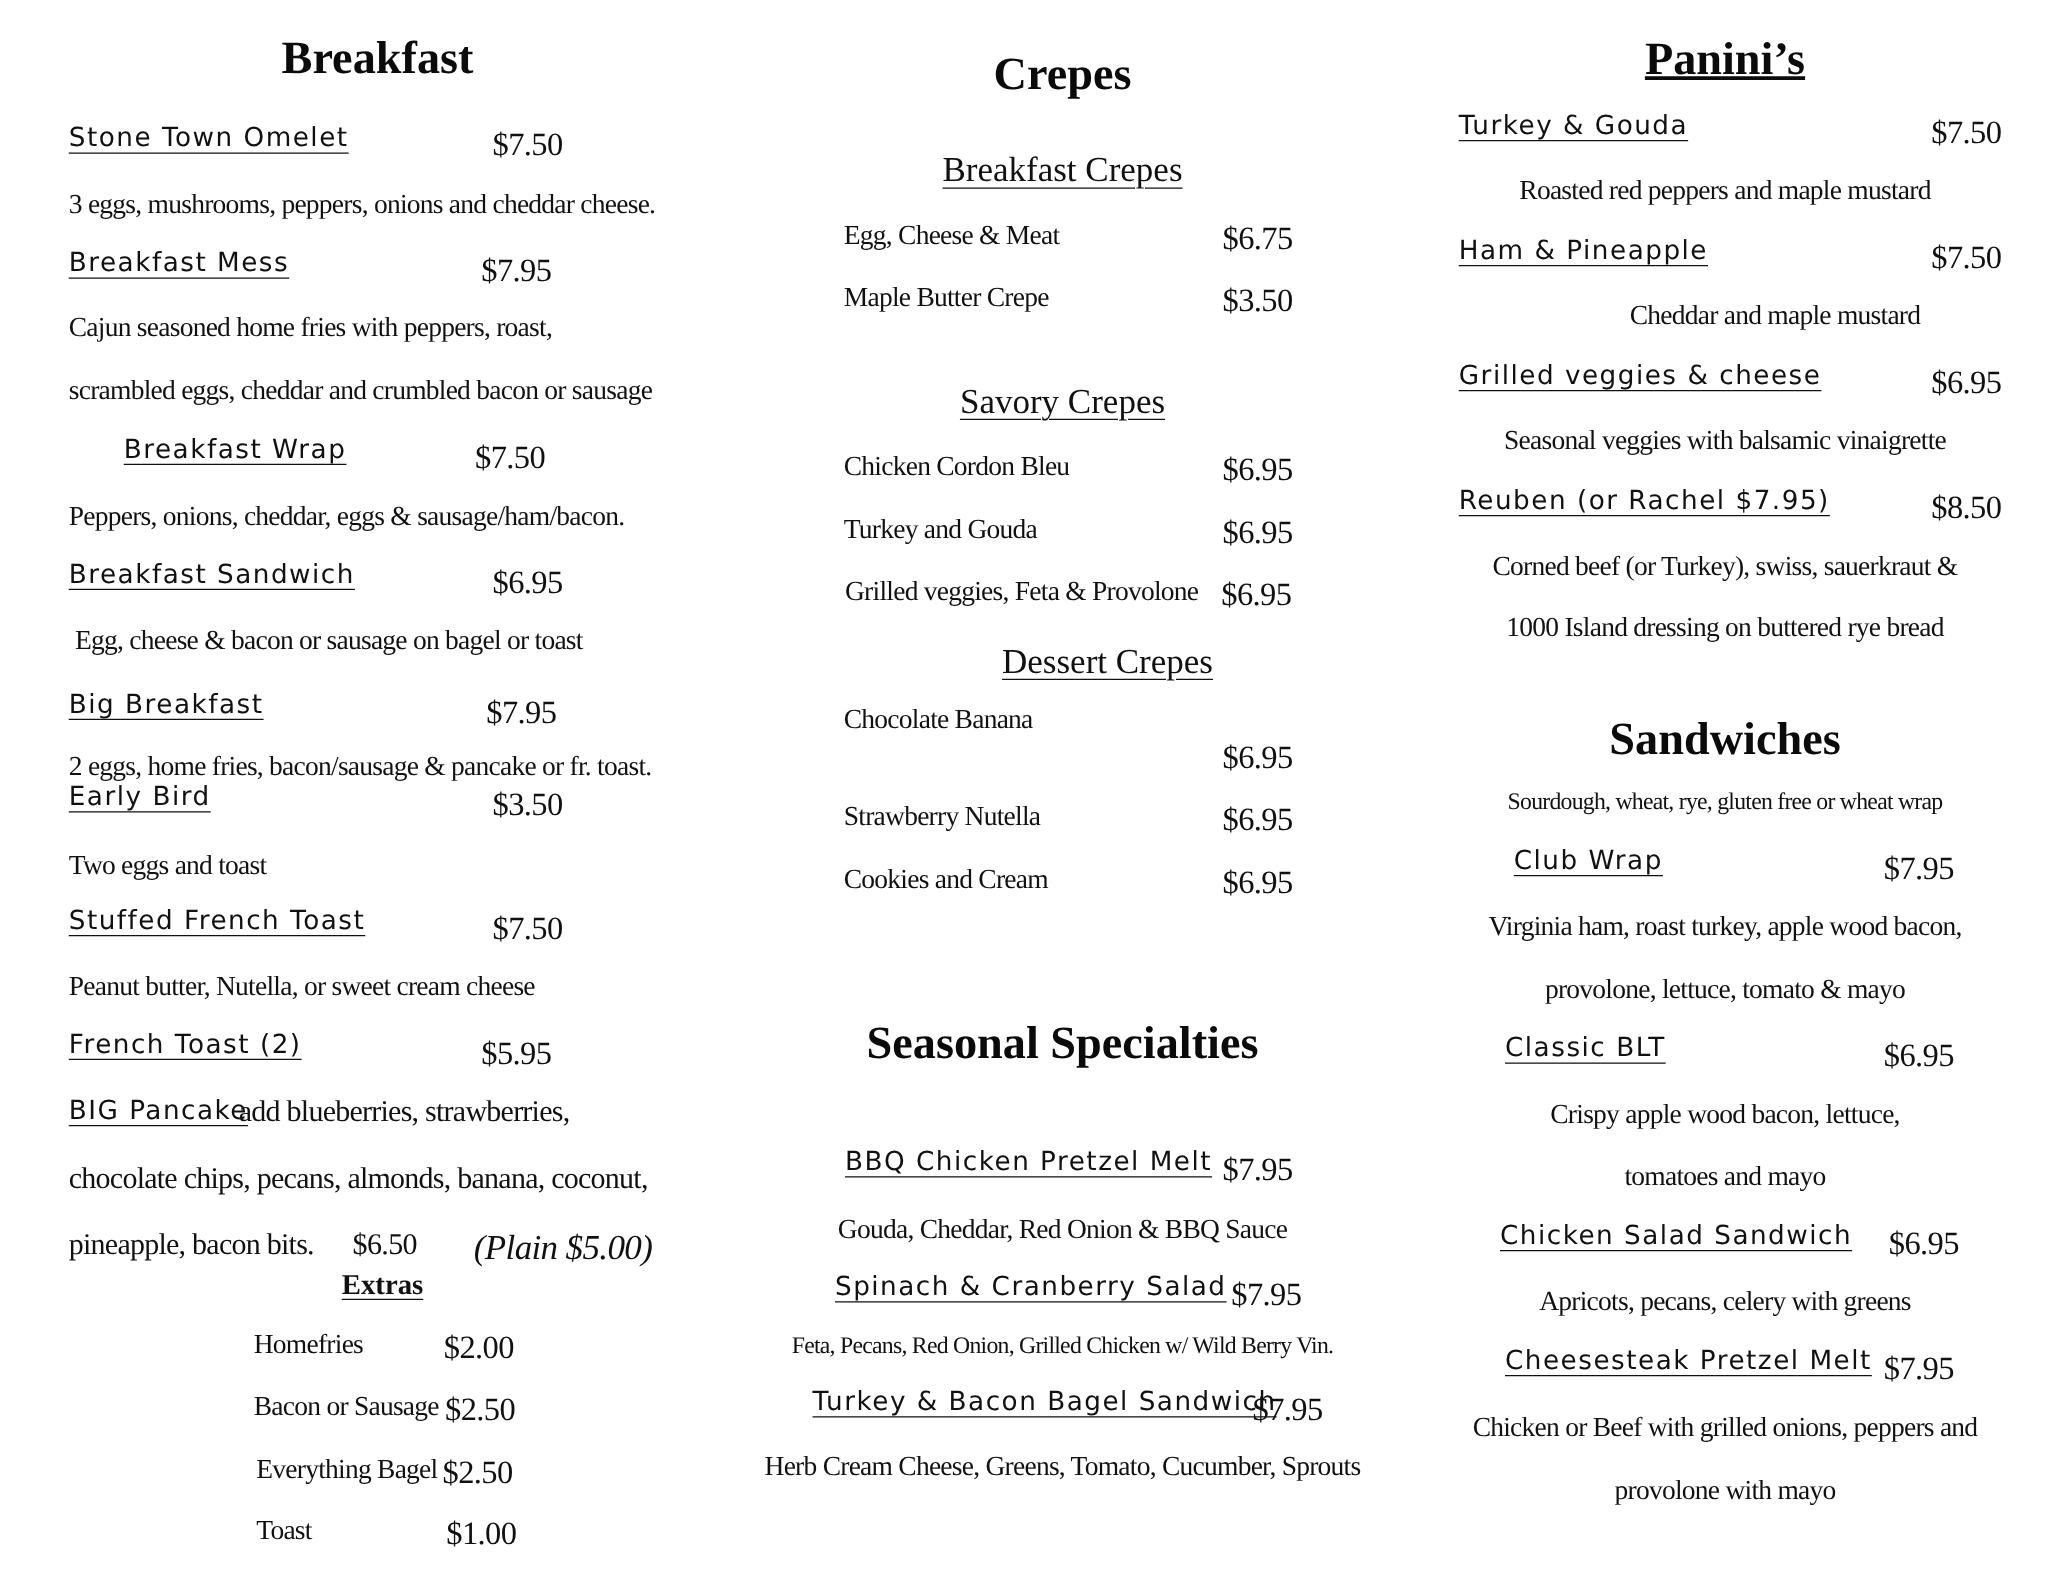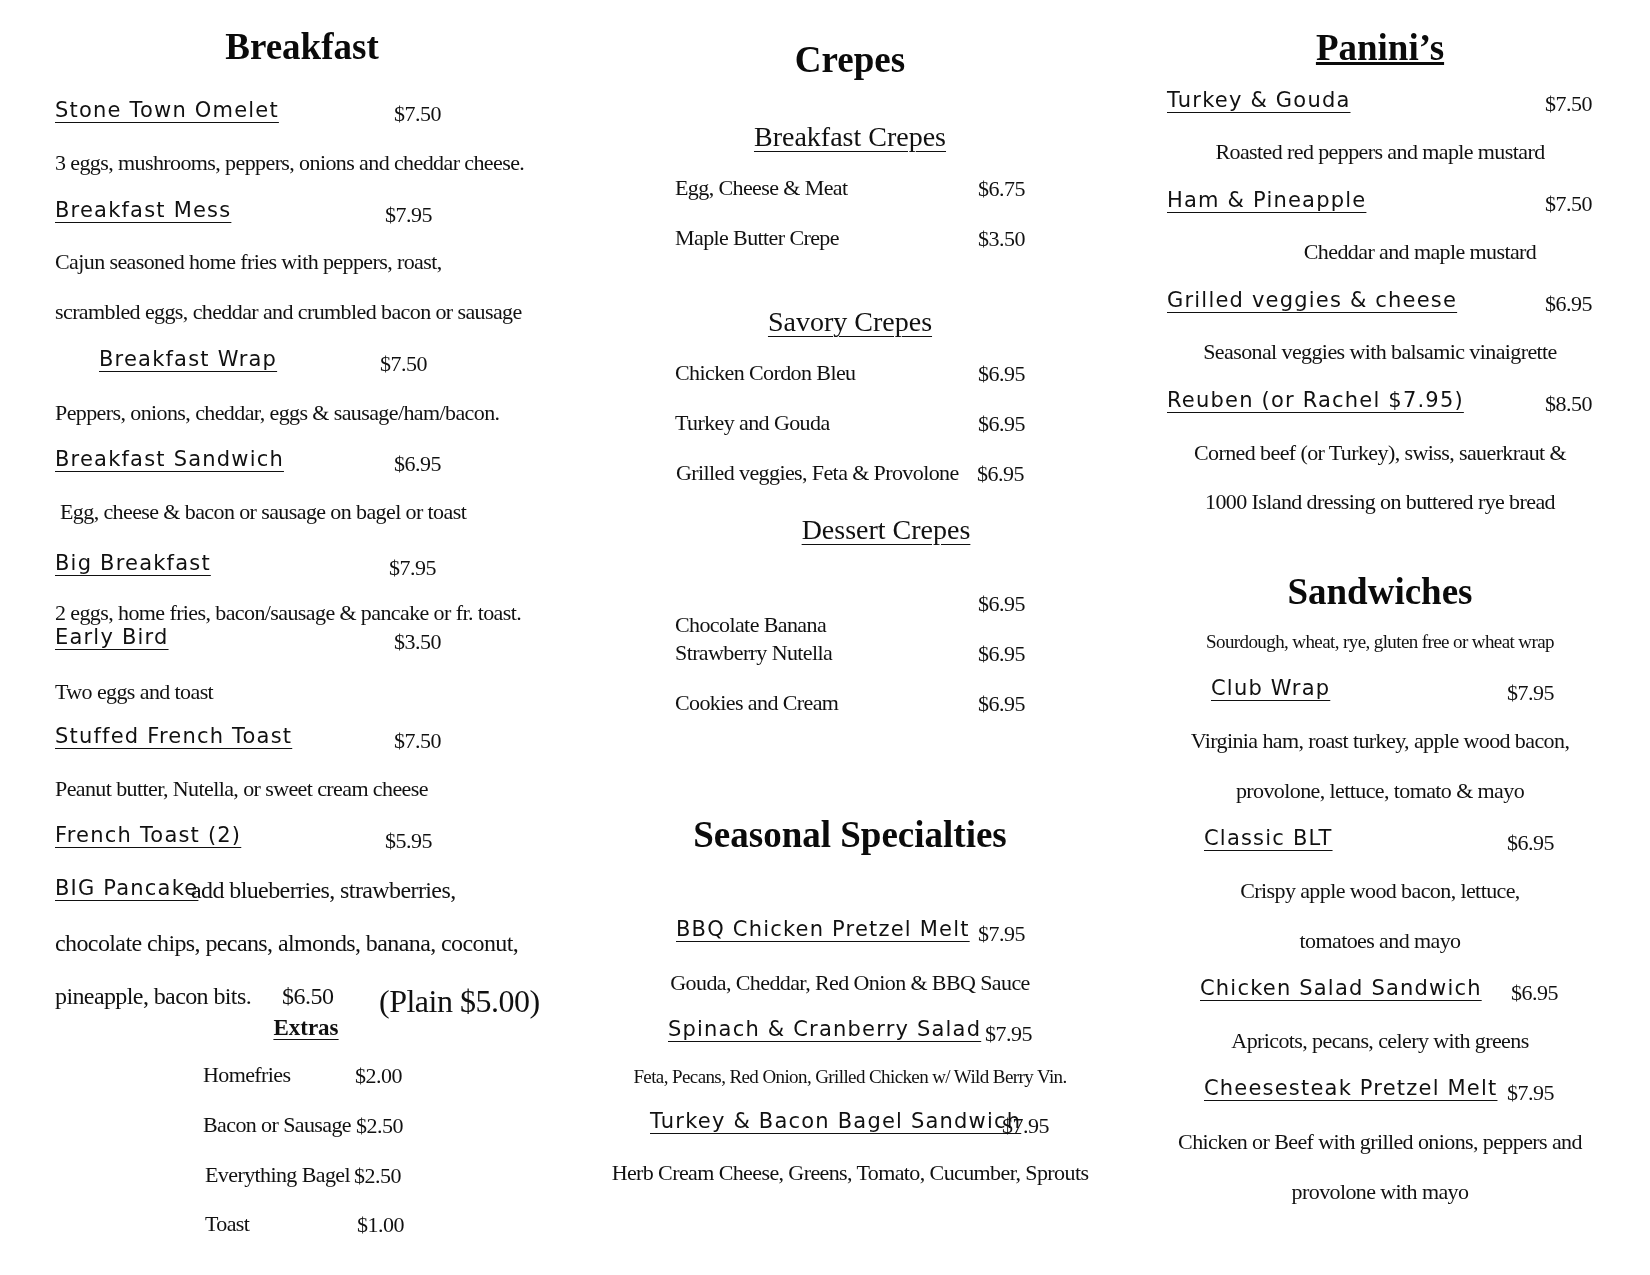--- a/index.html
+++ b/index.html
@@ -3,21 +3,21 @@
 <meta charset="utf-8">
 <style>
   html, body { margin:0; padding:0; background:#ffffff; }
   body { width:1650px; height:1275px; position:relative; overflow:hidden; color:#111; }
   .abs { position:absolute; white-space:nowrap; }
   .h1 { font-family:"Liberation Serif", serif; font-weight:bold; font-size:37px; color:#0b0b0b; transform:translateX(-50%); }
   .h2 { font-family:"Liberation Serif", serif; font-size:28px; text-decoration:underline; text-underline-offset:5px; text-decoration-thickness:1px; transform:translateX(-50%); }
   .h2b { font-family:"Liberation Serif", serif; font-weight:bold; font-size:23px; text-decoration:underline; text-underline-offset:4px; text-decoration-thickness:1px; transform:translateX(-50%); }
   .name { font-family:"DejaVu Sans", sans-serif; font-size:21px; letter-spacing:1.2px; text-decoration:underline; text-underline-offset:5px; text-decoration-thickness:1px; }
   .txt { font-family:"Liberation Serif", serif; font-size:22px; letter-spacing:-0.6px; font-stretch:condensed; }
-  .price { font-family:"Liberation Serif", serif; font-size:22px; letter-spacing:-0.5px; }
+  .price { font-family:"Liberation Serif", serif; font-size:26px; letter-spacing:-0.5px; }
   .small { font-size:19px; }
   .center { transform:translateX(-50%); }
 </style>
 </head>
 <body>
 
 <div>
   <div class="abs h1" style="left:302px; top:25px;">Breakfast</div>
 
   <div class="abs name" style="left:55px; top:98px;">Stone Town Omelet</div>
@@ -50,21 +50,21 @@
   <div class="abs txt" style="left:55px; top:776px;">Peanut butter, Nutella, or sweet cream cheese</div>
 
   <div class="abs name" style="left:55px; top:823px;">French Toast (2)</div>
   <div class="abs price" style="left:385px; top:828px;">$5.95</div>
 
   <div class="abs name" style="left:55px; top:876px;">BIG Pancake</div>
   <div class="abs txt" style="left:191px; top:877px; font-size:24px;">add blueberries, strawberries,</div>
   <div class="abs txt" style="left:55px; top:930px; font-size:24px;">chocolate chips, pecans, almonds, banana, coconut,</div>
   <div class="abs txt" style="left:55px; top:983px; font-size:24px;">pineapple, bacon bits.</div>
   <div class="abs price" style="left:282px; top:983px; font-size:24px;">$6.50</div>
-  <div class="abs price" style="left:379px; top:983px; font-size:32px;">(Plain $5.00)</div>
+  <div class="abs price" style="left:379px; top:983px; font-size:28px;font-style:italic;">(Plain $5.00)</div>
 
   <div class="abs h2b" style="left:306px; top:1015px;">Extras</div>
 
   <div class="abs txt" style="left:203px; top:1062px;">Homefries</div>
   <div class="abs price" style="left:355px; top:1063px;">$2.00</div>
   <div class="abs txt" style="left:203px; top:1112px;">Bacon or Sausage</div>
   <div class="abs price" style="left:356px; top:1113px;">$2.50</div>
   <div class="abs txt" style="left:205px; top:1162px;">Everything Bagel</div>
   <div class="abs price" style="left:354px; top:1163px;">$2.50</div>
   <div class="abs txt" style="left:205px; top:1211px;">Toast</div>
@@ -82,21 +82,21 @@
 
   <div class="abs h2" style="left:850px; top:306px;">Savory Crepes</div>
   <div class="abs txt" style="left:675px; top:360px;">Chicken Cordon Bleu</div>
   <div class="abs price" style="left:978px; top:361px;">$6.95</div>
   <div class="abs txt" style="left:675px; top:410px;">Turkey and Gouda</div>
   <div class="abs price" style="left:978px; top:411px;">$6.95</div>
   <div class="abs txt" style="left:676px; top:460px;">Grilled veggies, Feta &amp; Provolone</div>
   <div class="abs price" style="left:977px; top:461px;">$6.95</div>
 
   <div class="abs h2" style="left:850px; top:514px;margin-left:36px;">Dessert Crepes</div>
-  <div class="abs txt" style="left:675px; top:612px;">Chocolate Banana</div>
+  <div class="abs txt" style="left:675px; top:562px;">Chocolate Banana</div>
   <div class="abs price" style="left:978px; top:591px;">$6.95</div>
   <div class="abs txt" style="left:675px; top:640px;">Strawberry Nutella</div>
   <div class="abs price" style="left:978px; top:641px;">$6.95</div>
   <div class="abs txt" style="left:675px; top:690px;">Cookies and Cream</div>
   <div class="abs price" style="left:978px; top:691px;">$6.95</div>
 </div>
 
 <div>
   <div class="abs h1" style="left:850px; top:813px;">Seasonal Specialties</div>
 

